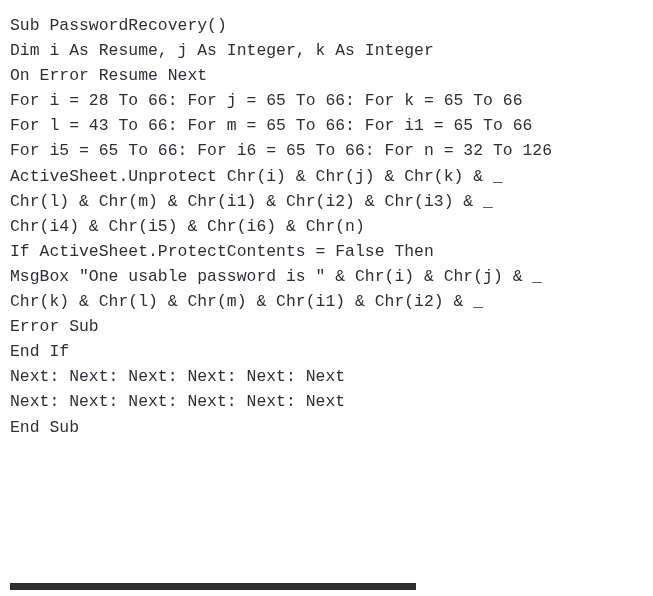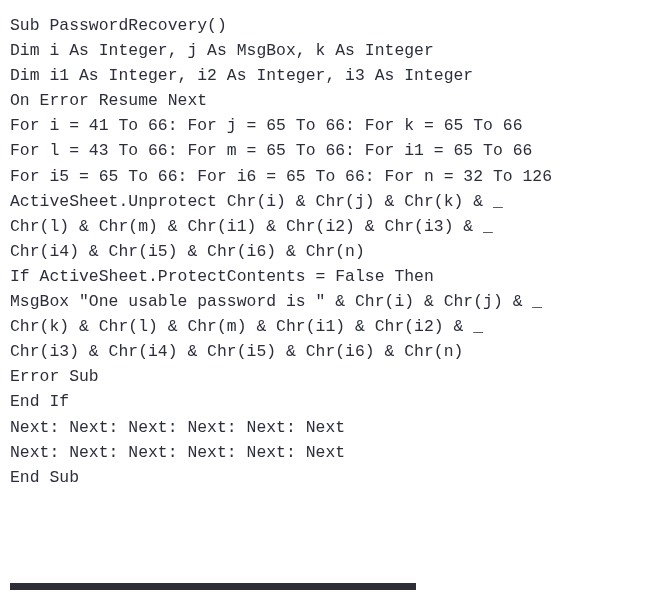--- a/index.html
+++ b/index.html
@@ -47,33 +47,31 @@
     background: #2e2e38;
   }
 </style>
 </head>
 <body>
 
 <div id="screenshot">
 
   <div id="code-block">
     <div class="code-line">Sub PasswordRecovery()</div>
-    <div class="code-line">Dim i As Integer, j As MsgBox, k As Integer</div>
-    <div class="code-line">Dim i1 As Integer, i2 As Integer, i3 As Integer</div>
+    <div class="code-line">Dim i As Resume, j As Integer, k As Integer</div>
     <div class="code-line">On Error Resume Next</div>
-    <div class="code-line">For i = 41 To 66: For j = 65 To 66: For k = 65 To 66</div>
+    <div class="code-line">For i = 28 To 66: For j = 65 To 66: For k = 65 To 66</div>
     <div class="code-line">For l = 43 To 66: For m = 65 To 66: For i1 = 65 To 66</div>
     <div class="code-line">For i5 = 65 To 66: For i6 = 65 To 66: For n = 32 To 126</div>
     <div class="code-line">ActiveSheet.Unprotect Chr(i) &amp; Chr(j) &amp; Chr(k) &amp; _</div>
     <div class="code-line">Chr(l) &amp; Chr(m) &amp; Chr(i1) &amp; Chr(i2) &amp; Chr(i3) &amp; _</div>
     <div class="code-line">Chr(i4) &amp; Chr(i5) &amp; Chr(i6) &amp; Chr(n)</div>
     <div class="code-line">If ActiveSheet.ProtectContents = False Then</div>
     <div class="code-line">MsgBox "One usable password is " &amp; Chr(i) &amp; Chr(j) &amp; _</div>
     <div class="code-line">Chr(k) &amp; Chr(l) &amp; Chr(m) &amp; Chr(i1) &amp; Chr(i2) &amp; _</div>
-    <div class="code-line">Chr(i3) &amp; Chr(i4) &amp; Chr(i5) &amp; Chr(i6) &amp; Chr(n)</div>
     <div class="code-line">Error Sub</div>
     <div class="code-line">End If</div>
     <div class="code-line">Next: Next: Next: Next: Next: Next</div>
     <div class="code-line">Next: Next: Next: Next: Next: Next</div>
     <div class="code-line">End Sub</div>
   </div>
 
   <div id="bottom-bar"></div>
 
 </div>

